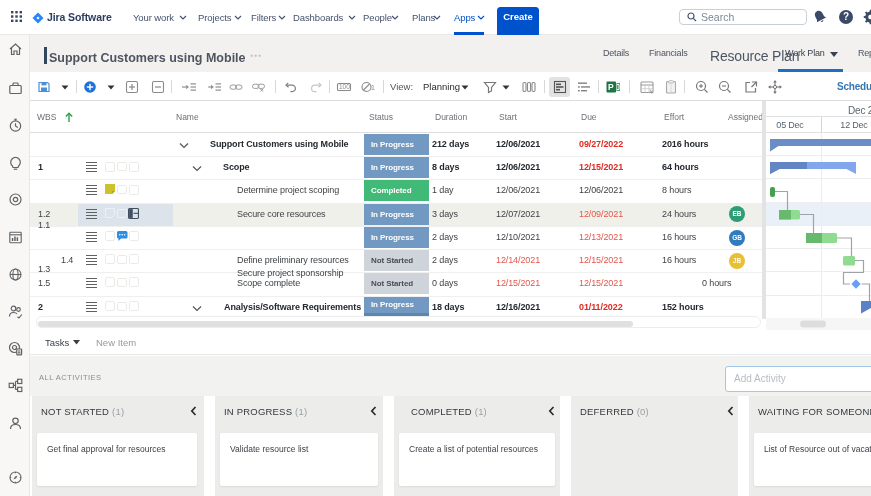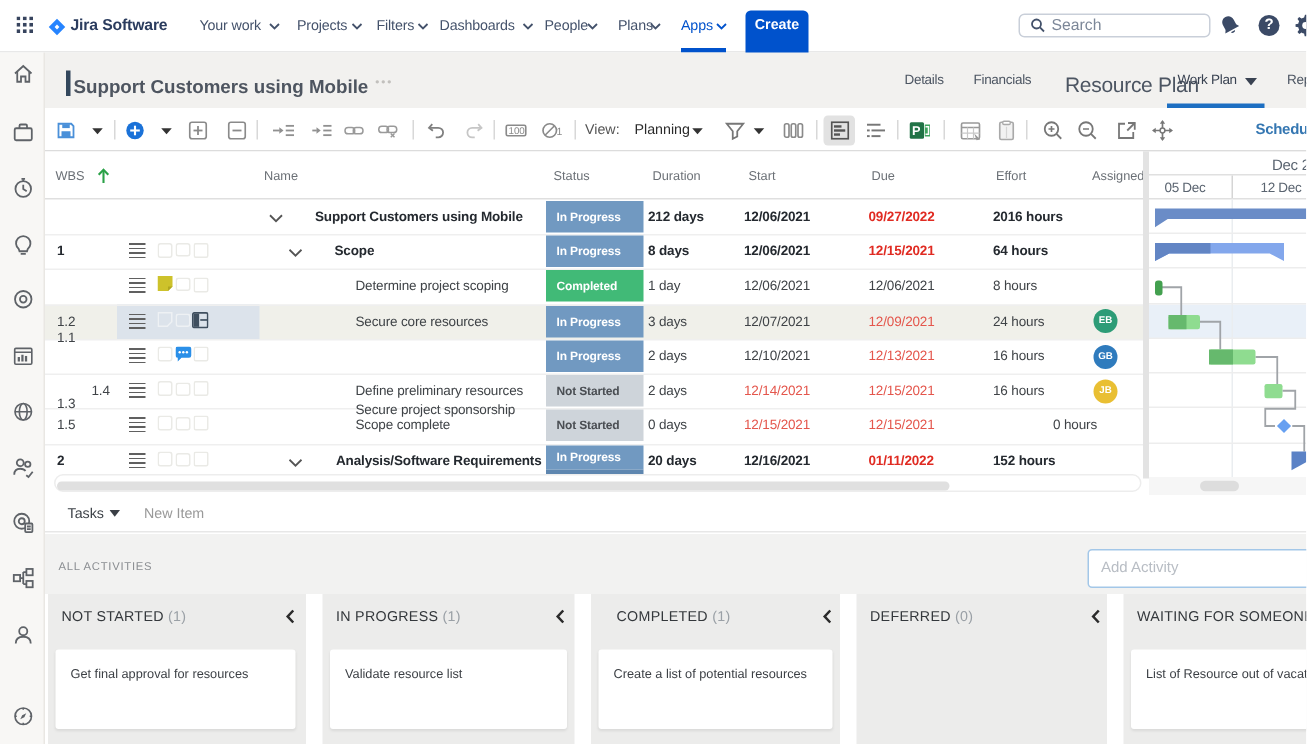--- a/index.html
+++ b/index.html
@@ -615,21 +615,21 @@
       </svg>
     <svg class="ph" style="left:99px;top:200px;">
         <rect x="0.5" y="0.5" width="9" height="9" rx="1" fill="none" stroke="#eaeae6" stroke-width="1"></rect>
       </svg>
     <svg class="vcaret" style="left:162px;top:204px;">
         <path d="M1 1.5 L5 5.5 L9 1.5" fill="none" stroke="#555" stroke-width="1.2"></path>
       </svg>
     <div class="tc b" style="left:194px;top:195px;">Analysis/Software Requirements</div>
     <div class="pill ip" style="top:196px;height:16px;line-height:16px;">In Progress</div>
     <div class="abs" style="left:334px;top:212px;width:65px;height:4px;background:#5e86af;"></div>
-    <div class="tc b" style="left:402px;top:195px;">20 days</div>
+    <div class="tc b" style="left:402px;top:195px;">18 days</div>
     <div class="tc b" style="left:466px;top:195px;">12/16/2021</div>
     <div class="tc b rd" style="left:549px;top:195px;">01/11/2022</div>
     <div class="tc b" style="left:632px;top:195px;">152 hours</div>
   </div>
 
   <div class="abs" style="left:762px;top:101px;width:4px;height:218px;background:#e3e3e3;"></div>
 
   <svg class="abs" id="gantt" style="left:766px;top:101px;" width="105" height="229" viewBox="0 0 105 229">
     <rect x="0" y="0" width="105" height="229" fill="#fff"></rect>
 

